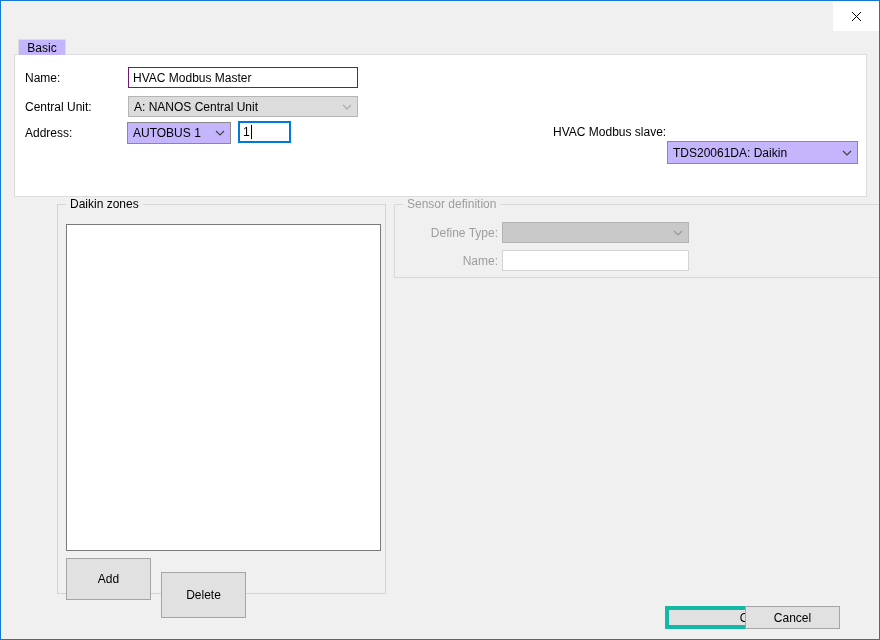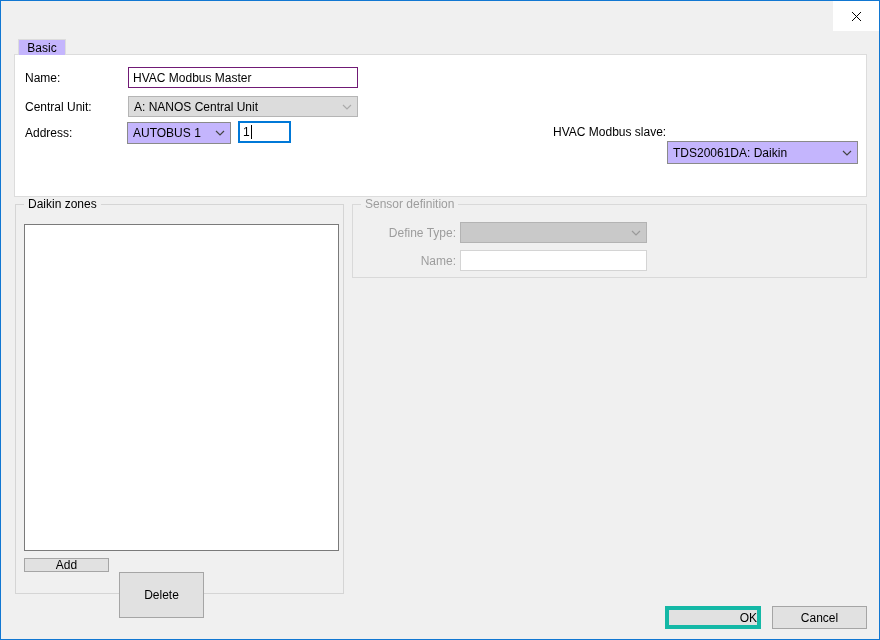--- a/index.html
+++ b/index.html
@@ -12,21 +12,21 @@
   .close-btn{position:absolute;right:0;top:0;width:46px;height:30px;display:flex;align-items:center;justify-content:center;background:#ffffff;cursor:default;}
   .tab{left:17px;top:38px;width:48px;height:16px;background:#c4b5fd;border:1px solid #dcdcdc;border-bottom:none;z-index:2;display:flex;align-items:center;justify-content:center;}
   .tab-panel{left:13px;top:53px;width:853px;height:143px;background:#ffffff;border:1px solid #dcdcdc;z-index:1;}
   .label{white-space:nowrap;}
   .dis-label{color:#9d9d9d;white-space:nowrap;}
   .textbox{background:#ffffff;border:1px solid #701a75;padding:0 4px;display:flex;align-items:center;overflow:hidden;white-space:nowrap;}
   .textbox.focused{border:2px solid #0078d7;padding:0 3px;}
   .combo{display:flex;align-items:center;justify-content:space-between;padding:0 5px 0 5px;background:#c4b5fd;border:1px solid #8a8a8a;overflow:hidden;white-space:nowrap;}
   .combo.disabled1{background:#dcdcdc;border-color:#b5b5b5;color:#000000;}
   .combo.disabled2{background:#c9c9c9;border-color:#b3b3b3;color:#9f9f9f;}
-  .group{border:1px solid #d5d5d5;}
+  .group{border:1px solid #d5d5d5;margin-left:42px;}
   .group-label{position:absolute;top:-8px;left:8px;background:#f0f0f0;padding:0 4px;}
   .listbox{background:#ffffff;border:1px solid #7a7a7a;}
   .btn{background:#e1e1e1;border:1px solid #a5a5a5;display:flex;align-items:center;justify-content:center;cursor:default;}
   .btn.default{border:4px solid #14b8a6;justify-content:flex-end;}
   .caret{width:1px;height:14px;background:#000;margin-left:1px;}
   svg{display:block;}
 </style>
 </head>
 <body>
 
@@ -81,21 +81,21 @@
     <span>
       <svg width="10" height="6" viewBox="0 0 10 6">
           <polyline points="1,1 5,5 9,1" fill="none" stroke="#444" stroke-width="1.2"></polyline>
         </svg>
     </span>
   </div>
 
   <div class="abs group" style="left:14px;top:203px;width:329px;height:390px;">
     <span class="group-label">Daikin zones</span>
     <div class="abs listbox" style="left:8px;top:19px;width:315px;height:327px;"></div>
-    <div class="abs btn" style="left:8px;top:353px;width:85px;height:14px;">
+    <div class="abs btn" style="left:8px;top:353px;width:85px;height:42px;">
       <span>Add</span>
     </div>
     <div class="abs btn" style="left:103px;top:367px;width:85px;height:46px;">
       <span>Delete</span>
     </div>
   </div>
 
   <div class="abs group" style="left:351px;top:203px;width:515px;height:74px;border-color:#d9d9d9;">
     <span class="group-label dis-label">Sensor definition</span>
     <div class="abs flexc dis-label" style="left:28px;top:17px;width:75px;height:21px;justify-content:flex-end;">Define Type:</div>
@@ -109,17 +109,17 @@
     </div>
     <div class="abs flexc dis-label" style="left:28px;top:45px;width:75px;height:21px;justify-content:flex-end;">Name:</div>
     <div class="abs textbox" style="left:107px;top:45px;width:187px;height:21px;border-color:#d4d4d4;">
       <span></span>
     </div>
   </div>
 
   <div class="abs btn default" style="left:664px;top:605px;width:96px;height:23px;">
     <span>OK</span>
   </div>
-  <div class="abs btn" style="left:771px;top:605px;width:95px;height:23px;">
+  <div class="abs btn" style="left:744px;top:605px;width:95px;height:23px;">
     <span>Cancel</span>
   </div>
 
 </div>
 
 </body></html>

